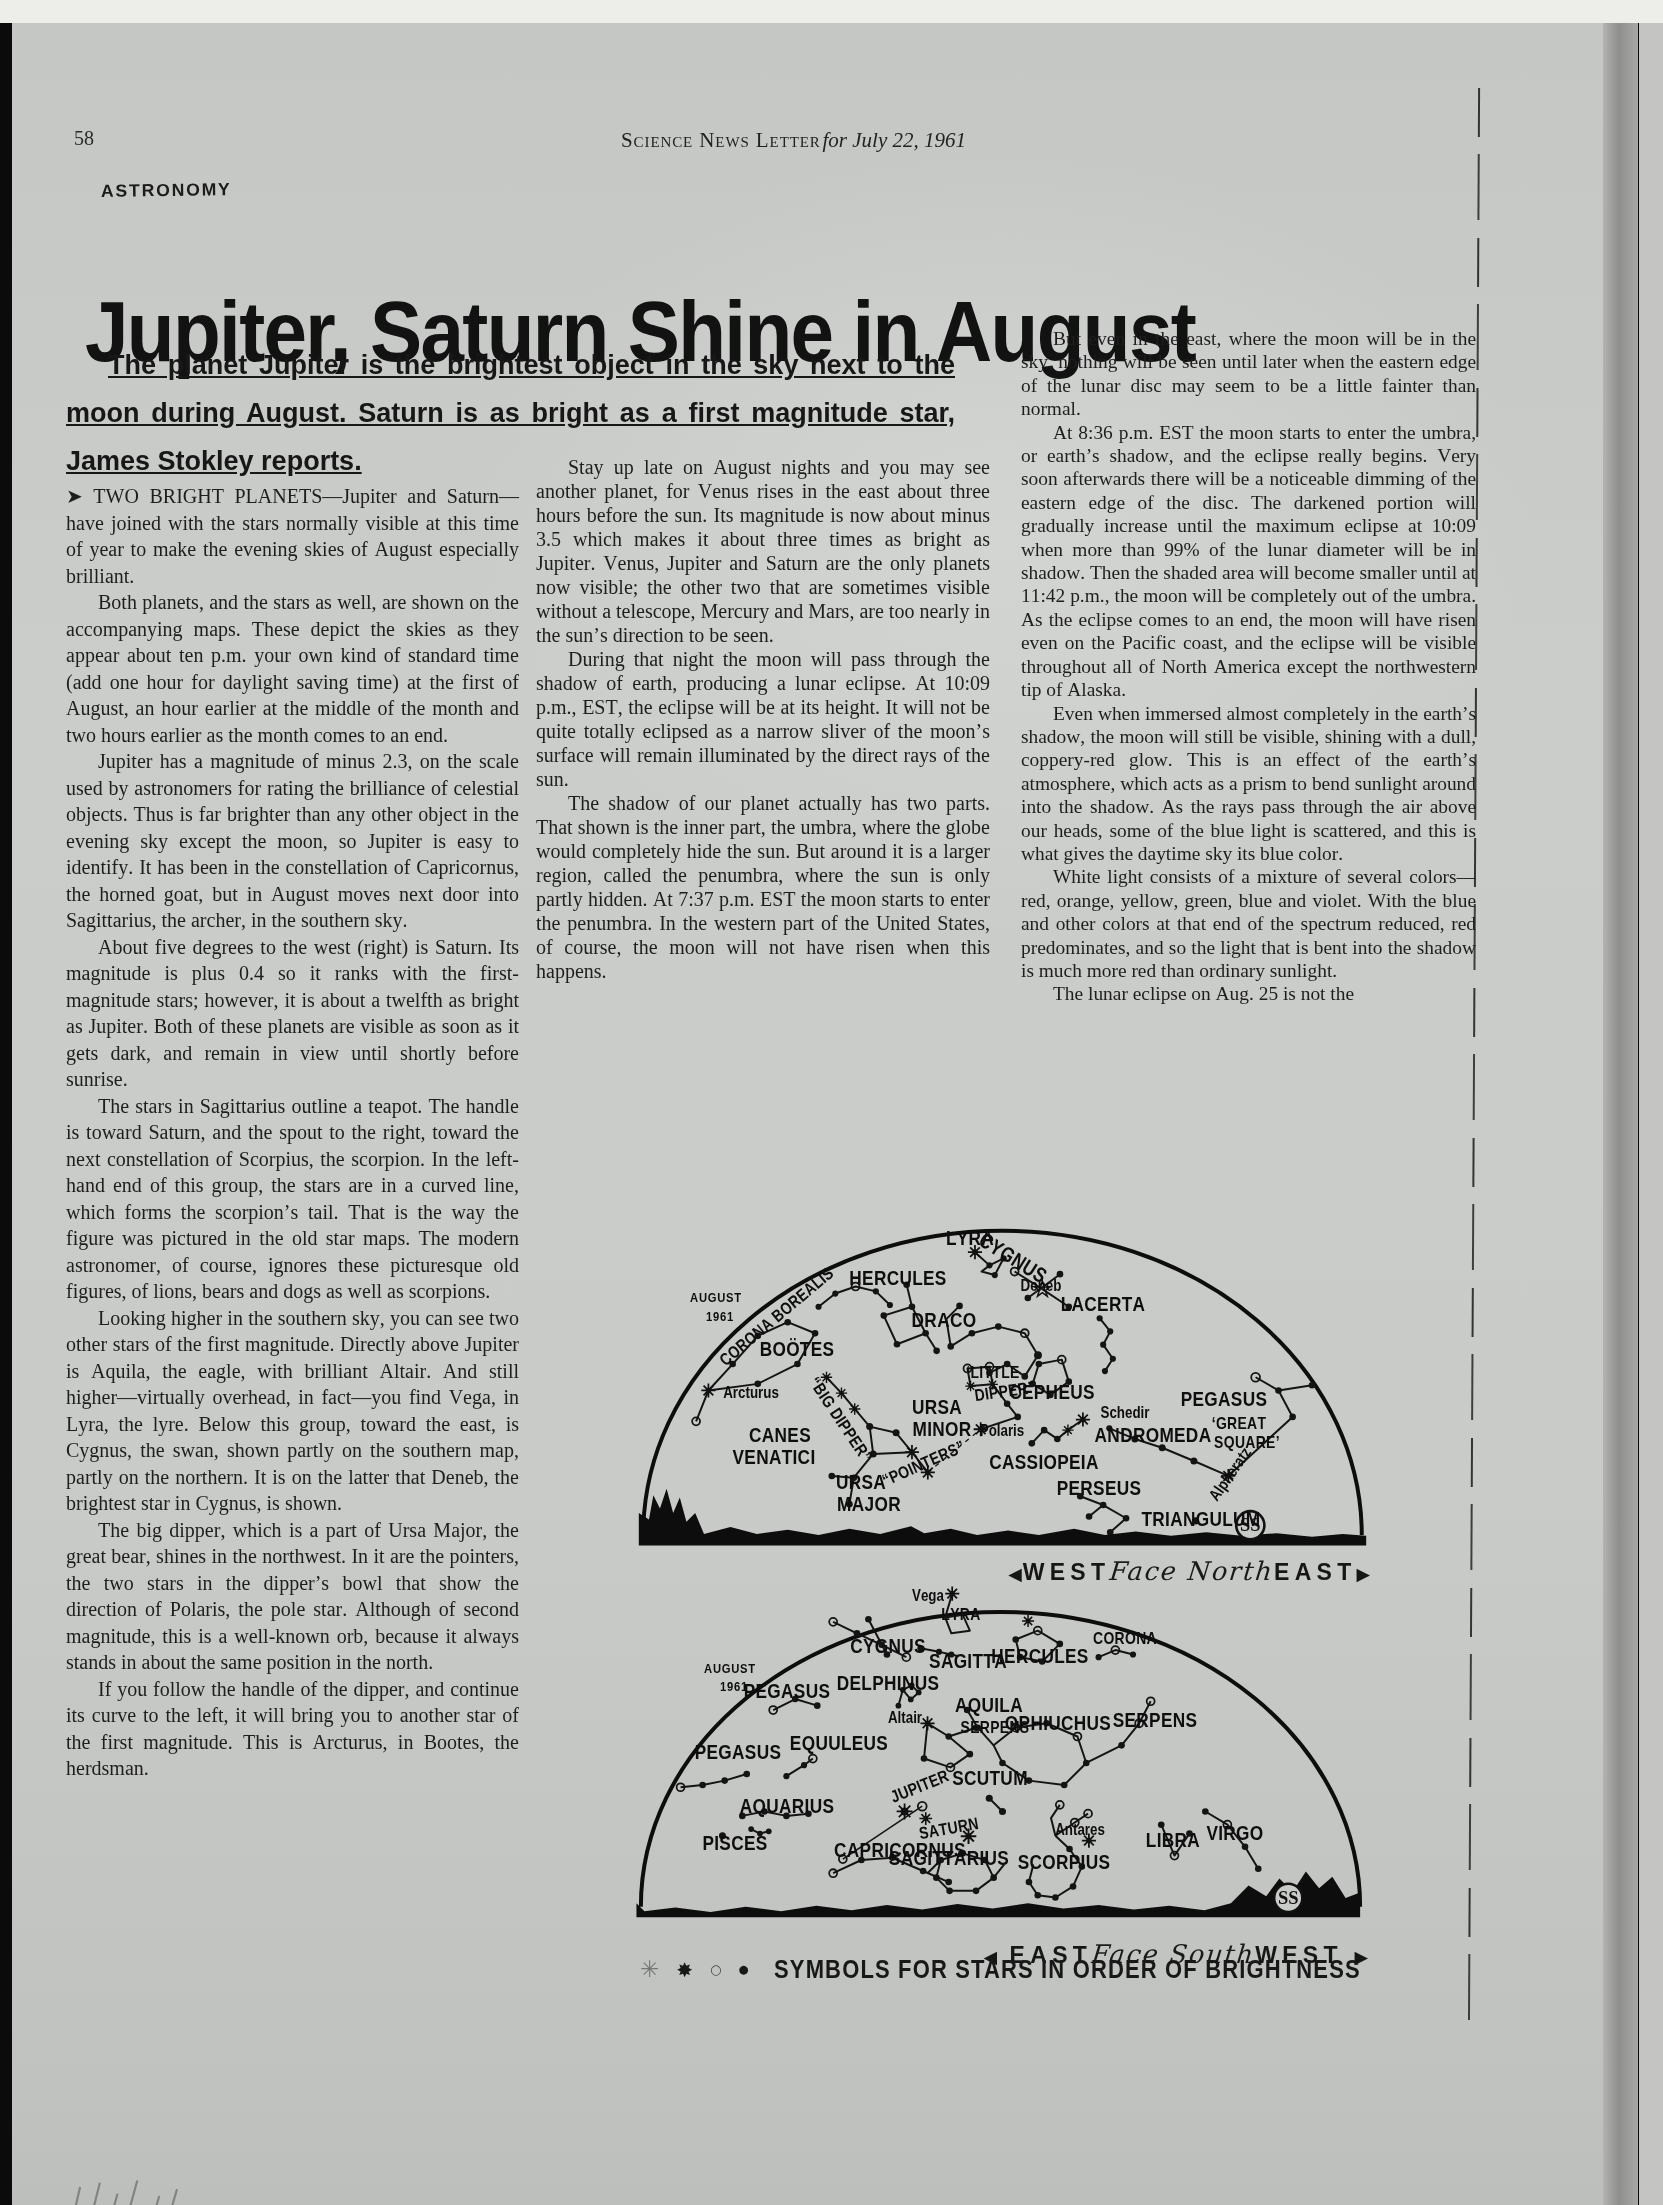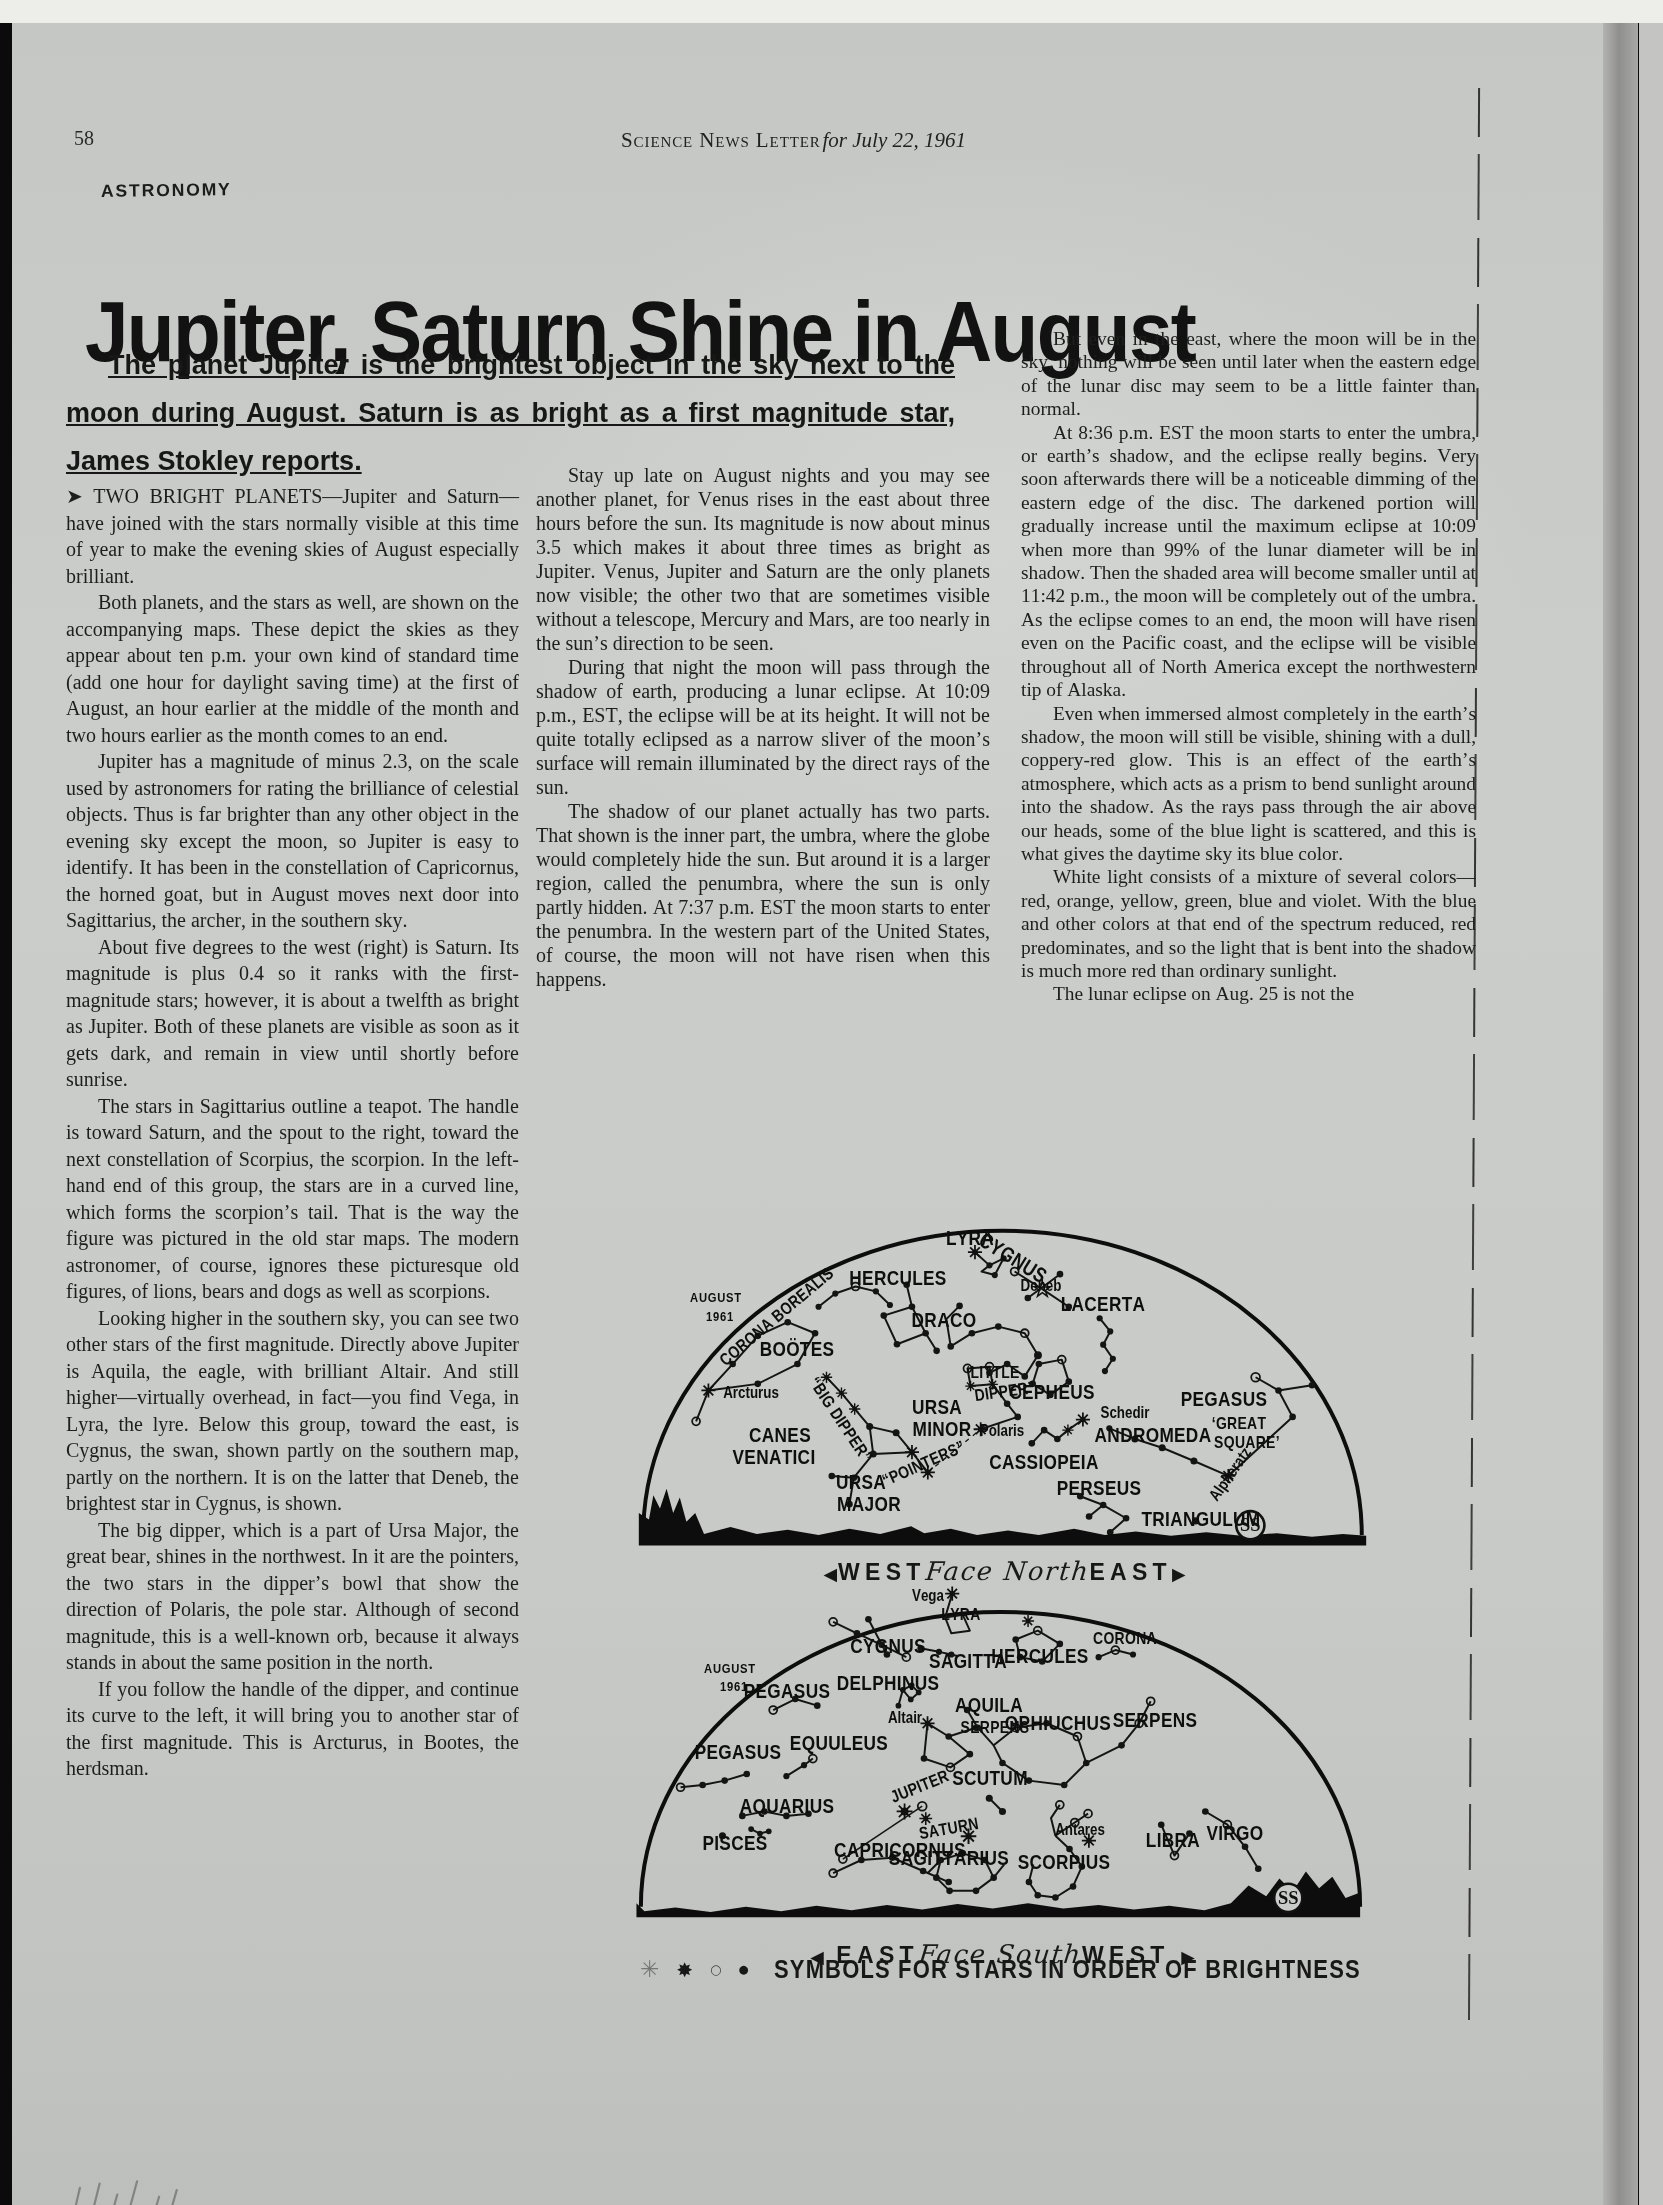--- a/index.html
+++ b/index.html
@@ -24,37 +24,37 @@
   .section{position:absolute;left:101px;top:180px;font:bold 17.6px "Liberation Sans",sans-serif;
            letter-spacing:1.8px;color:#1c1c1c;transform:rotate(-.8deg);}
 
   .title{position:absolute;left:85px;top:226px;font:bold 85px "Liberation Sans",sans-serif;
          letter-spacing:-1.8px;color:#121212;white-space:nowrap;transform:scaleX(.92);transform-origin:left top;}
   .deck{position:absolute;left:66px;top:341px;width:889px;font:bold 27px/48px "Liberation Sans",sans-serif;
         color:#171717;text-indent:42px;text-align:justify;text-decoration:underline;}
 
   .bodycol{position:absolute;font-family:"Liberation Serif",serif;color:#1e1e1e;text-align:justify;}
   .col-a{left:66px;top:455px;width:453px;font-size:20px;line-height:26.5px;}
-  .col-b{left:536px;top:455px;width:454px;font-size:20px;line-height:24px;margin-top:8px;}
+  .col-b{left:536px;top:455px;width:454px;font-size:20px;line-height:24px;}
   .col-c{left:1006px;top:327px;width:455px;font-size:19.4px;line-height:23.4px;margin-left:15px;}
   .para{margin:0;text-indent:32px;}
   .para.lead{text-indent:0;margin-top:28px;}
 
   
   .map{position:absolute;width:721px;}
   .map-north{left:642px;top:1231px;height:309px;}
   .map-south{left:640px;top:1612px;height:301px;}
   .map svg{position:absolute;left:0;top:0;overflow:visible;}
   .ml{position:absolute;font-family:"Liberation Sans",sans-serif;font-weight:bold;color:#0e0e0e;white-space:nowrap;}
   .ml.c1{font-size:17px;letter-spacing:0.4px;}
   .ml.c2{font-size:21px;letter-spacing:0.4px;}
   .ml.s{font-size:16.3px;}
   .ml.m{font-size:13.7px;letter-spacing:0.9px;}
 
-  .map-caption{position:absolute;width:732px;display:flex;justify-content:center;align-items:baseline;color:#161616;}
+  .map-caption{position:absolute;width:732px;display:flex;justify-content:flex-end;align-items:baseline;color:#161616;}
   .cap-north{left:639px;top:1556px;}
   .cap-south{left:637px;top:1939px;}
   .dir{font:bold 23px "Liberation Sans",sans-serif;letter-spacing:5.3px;}
   .dir .tri{font-family:"DejaVu Sans",sans-serif;font-size:17.6px;letter-spacing:0.9px;}
   .face{font:italic 25.6px "DejaVu Serif",serif;letter-spacing:1.8px;transform:skewX(-6deg);color:#1a1a1a;}
 
   .legend{position:absolute;left:640px;top:1955px;width:723px;display:flex;align-items:center;color:#181818;}
   .lsym{font-family:"DejaVu Sans",sans-serif;margin-right:17px;line-height:1;}
   .legend-text{font:bold 25px "Liberation Sans",sans-serif;letter-spacing:1.3px;transform:scaleX(.88);transform-origin:left center;margin-left:8px;white-space:nowrap;}
 

